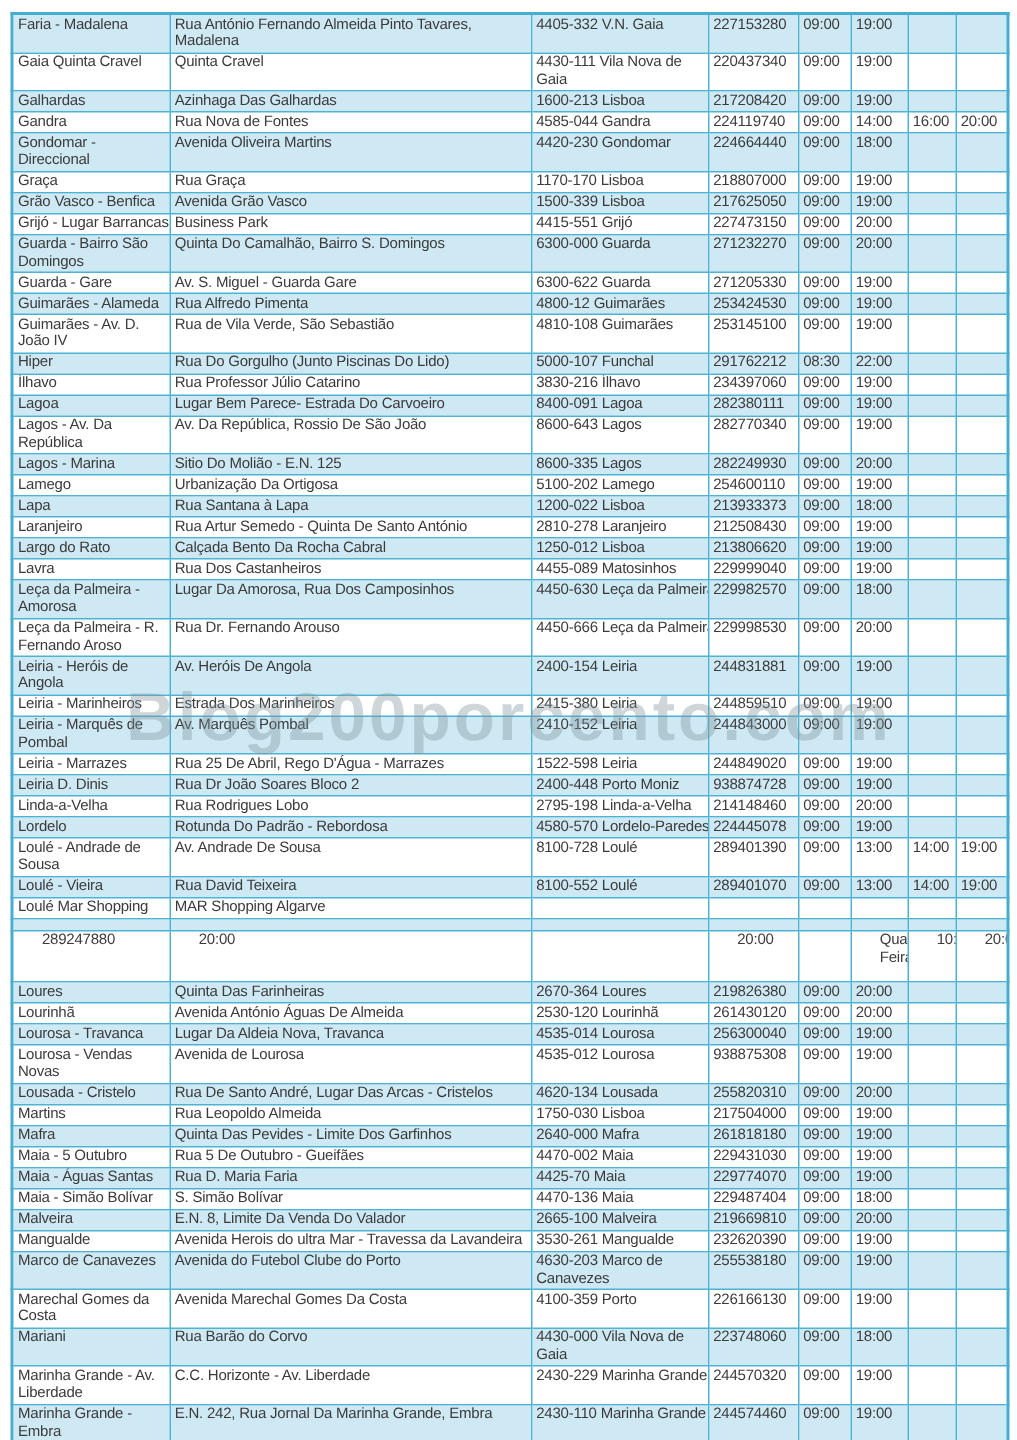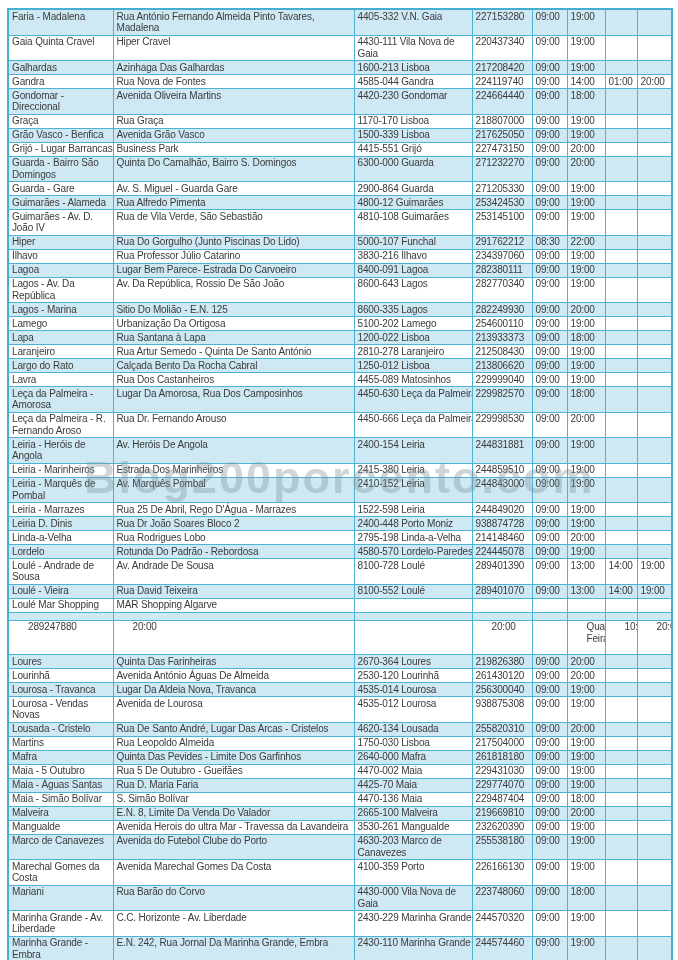--- a/index.html
+++ b/index.html
@@ -66,21 +66,21 @@
 Madalena</td>
           <td>4405-332 V.N. Gaia</td>
           <td>227153280</td>
           <td>09:00</td>
           <td>19:00</td>
           <td></td>
           <td></td>
         </tr>
         <tr>
           <td>Gaia Quinta Cravel</td>
-          <td>Hiper Cravel</td>
+          <td>Quinta Cravel</td>
           <td>4430-111 Vila Nova de
 Gaia</td>
           <td>220437340</td>
           <td>09:00</td>
           <td>19:00</td>
           <td></td>
           <td></td>
         </tr>
         <tr class="shade">
           <td>Galhardas</td>
@@ -92,21 +92,21 @@
           <td></td>
           <td></td>
         </tr>
         <tr>
           <td>Gandra</td>
           <td>Rua Nova de Fontes</td>
           <td>4585-044 Gandra</td>
           <td>224119740</td>
           <td>09:00</td>
           <td>14:00</td>
-          <td>01:00</td>
+          <td>16:00</td>
           <td>20:00</td>
         </tr>
         <tr class="shade">
           <td>Gondomar -
 Direccional</td>
           <td>Avenida Oliveira Martins</td>
           <td>4420-230 Gondomar</td>
           <td>224664440</td>
           <td>09:00</td>
           <td>18:00</td>
@@ -150,21 +150,21 @@
           <td>6300-000 Guarda</td>
           <td>271232270</td>
           <td>09:00</td>
           <td>20:00</td>
           <td></td>
           <td></td>
         </tr>
         <tr>
           <td>Guarda - Gare</td>
           <td>Av. S. Miguel - Guarda Gare</td>
-          <td>2900-864 Guarda</td>
+          <td>6300-622 Guarda</td>
           <td>271205330</td>
           <td>09:00</td>
           <td>19:00</td>
           <td></td>
           <td></td>
         </tr>
         <tr class="shade">
           <td>Guimarães - Alameda</td>
           <td>Rua Alfredo Pimenta</td>
           <td>4800-12 Guimarães</td>

